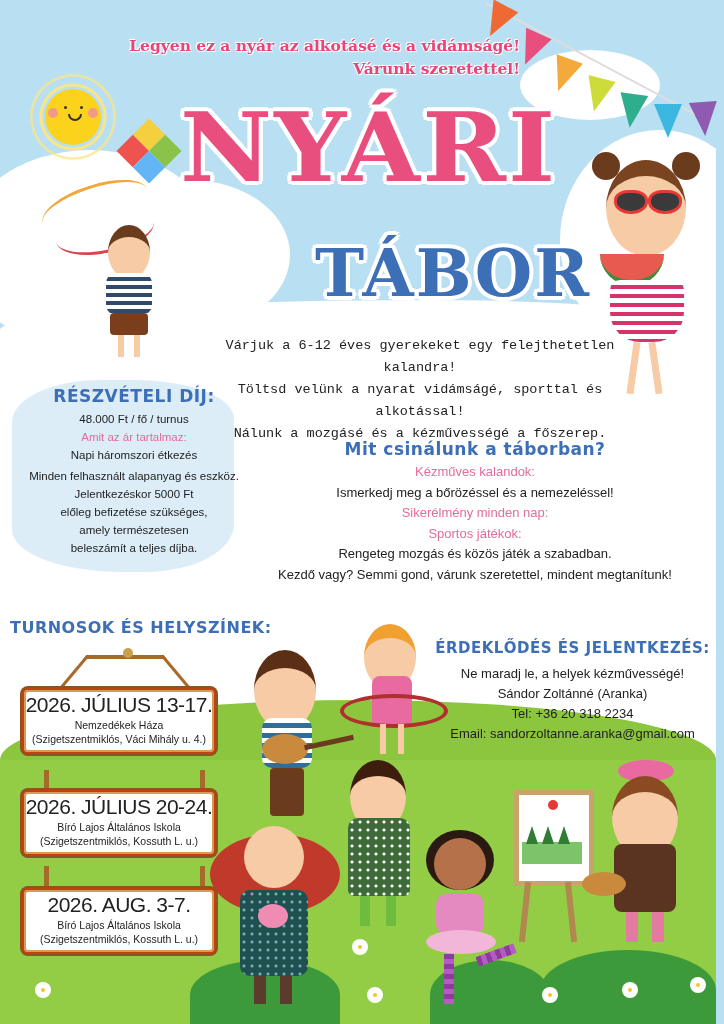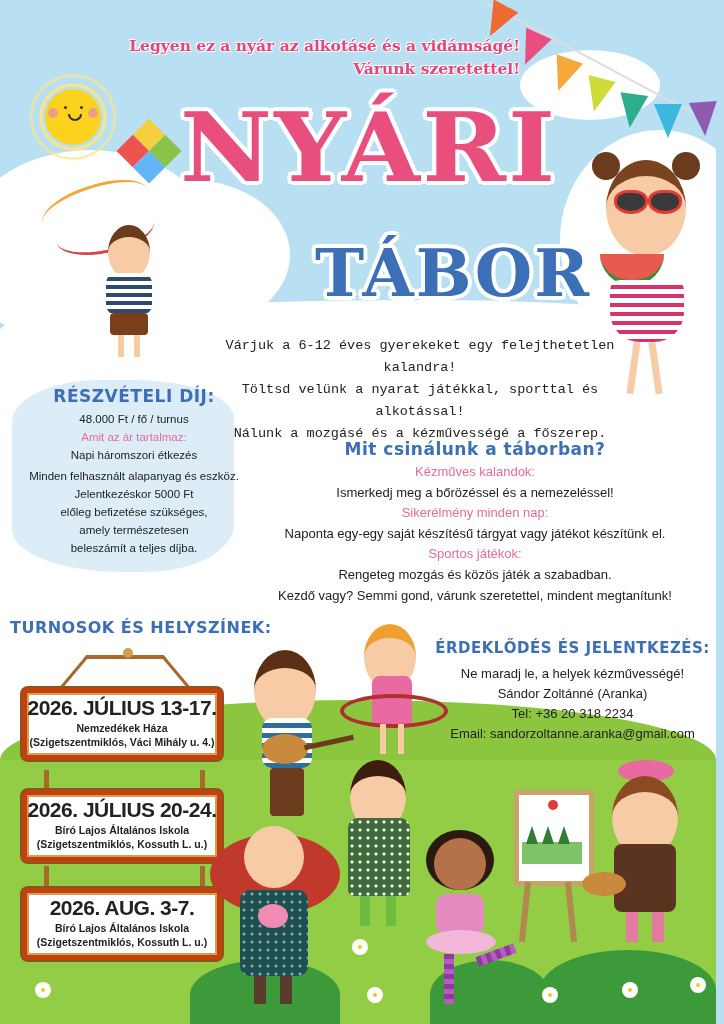--- a/index.html
+++ b/index.html
@@ -16,21 +16,21 @@
   .big-title{font-family:"DejaVu Serif",serif;font-weight:bold;letter-spacing:2px;-webkit-text-stroke:0;text-shadow:3px 3px 0 #fff,-3px -3px 0 #fff,3px -3px 0 #fff,-3px 3px 0 #fff,0 4px 0 #fff,4px 0 0 #fff,0 -4px 0 #fff,-4px 0 0 #fff;}
   .nyari{left:180px;top:100px;font-size:96px;color:#e84f7e;line-height:1;transform:scaleX(1.05);transform-origin:left;}
   .tabor{left:315px;top:240px;font-size:66px;color:#3c6fb6;line-height:1;}
   .intro{left:200px;top:335px;width:440px;text-align:center;font-family:Liberation Mono, monospace;font-size:13.5px;line-height:22px;color:#222;}
   .price-box{left:12px;top:380px;width:222px;height:192px;background:#dcedf8;border-radius:40% 45% 40% 50% / 22% 20% 25% 22%;}
   .h-blue{font-family:"DejaVu Sans",sans-serif;font-weight:bold;color:#3c6fb6;letter-spacing:0.5px;}
   .price-text{left:12px;top:384px;width:222px;text-align:center;font-family:"Liberation Sans",sans-serif;font-size:11.5px;color:#222;line-height:18px;padding-left:11px;}
   .pink{color:#e46b9a;}
   .what{left:250px;top:436px;width:450px;text-align:center;font-family:"Liberation Sans",sans-serif;font-size:13px;line-height:20.6px;color:#222;}
   .contact{left:425px;top:636px;width:295px;text-align:center;font-family:"Liberation Sans",sans-serif;font-size:13px;line-height:20px;color:#222;}
-  .sign{left:22px;width:190px;height:62px;background:#fff;border:5px solid #c2410c;border-radius:6px;box-shadow:inset 0 0 0 2px #d69c55,0 0 0 2px #8b5420;text-align:center;font-family:"Liberation Sans",sans-serif;color:#222;font-weight:bold;}
+  .sign{left:22px;width:190px;height:62px;background:#fff;border:2px solid #c2410c;border-radius:6px;box-shadow:inset 0 0 0 2px #d69c55,0 0 0 2px #8b5420;text-align:center;font-family:"Liberation Sans",sans-serif;color:#222;}
   .sign .date{font-size:21px;line-height:26px;margin-top:2px;letter-spacing:-0.5px;}
   .sign .venue{font-size:10.5px;line-height:14px;}
   .rope{background:#a86a2a;width:5px;}
   .flag{width:0;height:0;border-left:14px solid transparent;border-right:14px solid transparent;border-top:34px solid;}
   .kid{border-radius:50%;}
   .flower{width:10px;height:10px;border-radius:50%;background:#fff;box-shadow:0 0 0 3px #fff;}
   .flower::after{content:"";position:absolute;left:3px;top:3px;width:4px;height:4px;border-radius:50%;background:#f3c623;}
 </style>
 </head>
 <body>
@@ -94,21 +94,21 @@
   <div class="abs" style="left:22px;top:40px;width:28px;height:18px;background:#3a3a3a;border:3px solid #e53935;border-radius:50% 50% 60% 60%;"></div>
   <div class="abs" style="left:56px;top:40px;width:28px;height:18px;background:#3a3a3a;border:3px solid #e53935;border-radius:50% 50% 60% 60%;"></div>
   <div class="abs" style="left:8px;top:104px;width:64px;height:26px;background:#e85a4f;border-bottom:5px solid #3b8d3a;border-radius:0 0 40px 40px;"></div>
   <div class="abs" style="left:18px;top:130px;width:74px;height:62px;background:repeating-linear-gradient(#fff 0 5px,#d6336c 5px 9px);border-radius:10px 10px 30px 30px;"></div>
   <div class="abs" style="left:38px;top:192px;width:7px;height:52px;background:#f6cba5;transform:rotate(8deg);"></div>
   <div class="abs" style="left:60px;top:192px;width:7px;height:52px;background:#f6cba5;transform:rotate(-8deg);"></div>
 </div>
 
 <div class="abs intro">
   <div>Várjuk a 6-12 éves gyerekeket egy felejthetetlen kalandra!</div>
-  <div>Töltsd velünk a nyarat játékkal, sporttal és alkotással!</div>
+  <div>Töltsd velünk a nyarat vidámságé, sporttal és alkotással!</div>
   <div>Nálunk a mozgásé és a kézművességé a főszerep.</div>
 </div>
 
 <div class="abs price-box"></div>
 <div class="abs price-text">
   <div class="h-blue" style="font-size:17px;line-height:24px;margin-bottom:2px;">RÉSZVÉTELI DÍJ:</div>
   <div>48.000 Ft / fő / turnus</div>
   <div class="pink">Amit az ár tartalmaz:</div>
   <div style="margin-bottom:3px;">Napi háromszori étkezés</div>
   <div>Minden felhasznált alapanyag és eszköz.</div>
@@ -116,21 +116,20 @@
   <div>előleg befizetése szükséges,</div>
   <div>amely természetesen</div>
   <div>beleszámít a teljes díjba.</div>
 </div>
 
 <div class="abs what">
   <div class="h-blue" style="font-size:17px;line-height:26px;">Mit csinálunk a táborban?</div>
   <div class="pink">Kézműves kalandok:</div>
   <div>Ismerkedj meg a bőrözéssel és a nemezeléssel!</div>
   <div class="pink">Sikerélmény minden nap:</div>
-  <div>Naponta egy-egy saját készítésű tárgyat vagy játékot készítünk el.</div>
   <div class="pink">Sportos játékok:</div>
   <div>Rengeteg mozgás és közös játék a szabadban.</div>
   <div>Kezdő vagy? Semmi gond, várunk szeretettel, mindent megtanítunk!</div>
 </div>
 
 <div class="abs grass"></div>
 <div class="abs grass2"></div>
 <div class="abs bush" style="left:190px;top:960px;width:150px;height:70px;"></div>
 <div class="abs bush" style="left:430px;top:960px;width:120px;height:70px;"></div>
 <div class="abs bush" style="left:540px;top:950px;width:176px;height:80px;"></div>

